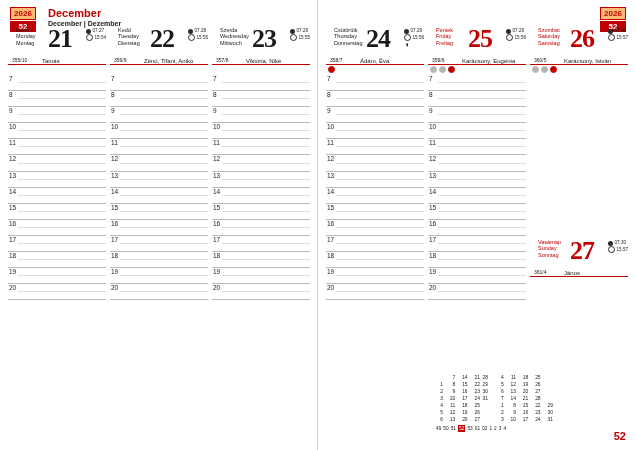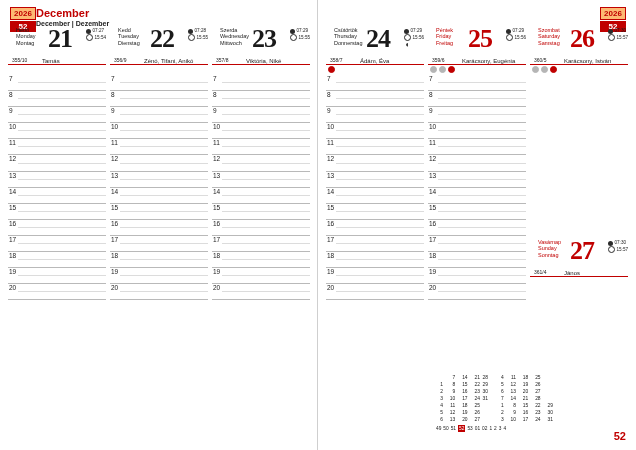--- a/index.html
+++ b/index.html
@@ -15,21 +15,21 @@
   .left-half{left:0;border-right:1px solid #cfcfcf;}
   .right-half{left:318px;}
 
   
   .hdr{position:absolute;top:7px;display:flex;align-items:flex-start;}
   .hdr-left{left:10px;}
   .hdr-right{right:10px;flex-direction:row-reverse;}
   .yearbox{width:26px;text-align:center;font-size:8px;line-height:9px;}
   .yearbox .yr{background:#fdba74;color:#c00000;border:1px solid #c00000;font-weight:bold;padding:1px 0;}
   .yearbox .wk{background:#c00000;color:#ffffff;font-weight:bold;padding:1px 0;margin-top:1px;}
-  .month-title{margin-left:0;}
+  .month-title{margin-left:12px;}
   .month-title .m1{font-size:11px;font-weight:bold;color:#c00000;line-height:12px;}
   .month-title .m2{font-size:7px;font-weight:bold;color:#1a1a1a;line-height:9px;}
 
   
   .cols{position:absolute;top:26px;left:8px;right:8px;bottom:8px;}
   .col{position:absolute;top:0;width:98px;}
   .col.c1{left:0;}
   .col.c2{left:102px;}
   .col.c3{left:204px;}
 

